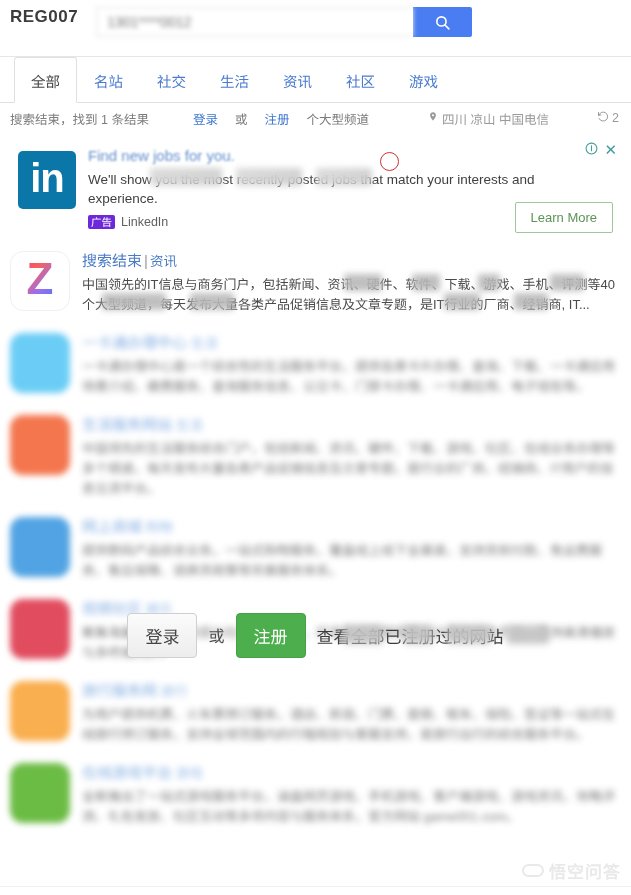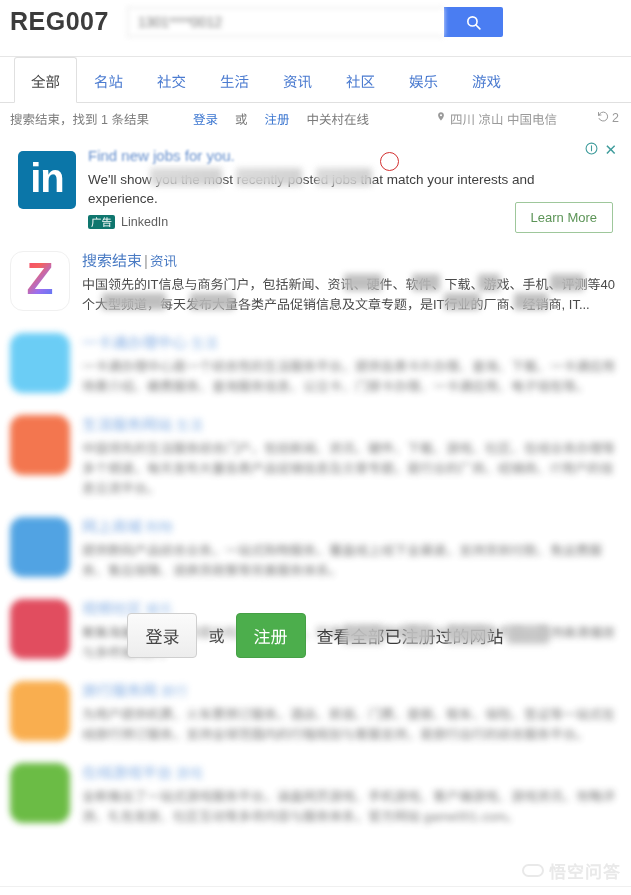--- a/index.html
+++ b/index.html
@@ -18,21 +18,21 @@
   .header{
     height:57px;
     background:#ffffff;
     border-bottom:1px solid #e6e6e6;
     display:flex;
     align-items:flex-start;
     padding-top:4px;
     box-sizing:border-box;
   }
   .logo{
-    font-size:25px;
+    font-size:17px;
     font-weight:bold;
     color:#3c3c3c;
     letter-spacing:0.5px;
     margin-left:10px;
     margin-top:3px;
     font-family:"Liberation Sans","DejaVu Sans",sans-serif;
   }
   .search-wrap{
     display:flex;
     margin-left:18px;
@@ -109,21 +109,21 @@
     padding:0 12px 0 10px;
     box-sizing:border-box;
   }
   .status-left{display:flex;align-items:center;gap:17px;text-align:right;}
   .status-left .plain{color:#7d7d7d;}
   .link{color:#3b76d0;cursor:pointer;}
   .status-right{
     margin-left:auto;
     display:flex;
     align-items:center;
-    gap:6px;
+    gap:14px;
     color:#9a9a9a;
     font-size:12.5px;
   }
   .geo{display:flex;align-items:center;gap:4px;}
   .count-wrap{display:flex;align-items:center;gap:3px;margin-left:34px;}
 
   
   .ad{
     position:relative;
     margin:4px 10px 0 10px;
@@ -169,21 +169,21 @@
     background:linear-gradient(90deg,#d8d8d8,#cfcfcf);
     filter:blur(3.4px);
     opacity:.93;
     border-radius:2px;
   }
   .ad-meta{display:flex;align-items:center;gap:6px;}
   .ad-badge{
     display:inline-block;
     font-size:10.5px;
     color:#ffffff;
-    background:#0f766e;
+    background:#6d28d9;
     border-radius:2px;
     padding:1px 3px;
     line-height:12px;
     filter:blur(.35px);
   }
   .ad-brand{font-size:12.5px;color:#5f5f5f;}
   .learn-more{
     position:absolute;
     right:0;bottom:-4px;
     border:1px solid #9ec79b;
@@ -376,35 +376,32 @@
   <div class="tab">
     <span>生活</span>
   </div>
   <div class="tab">
     <span>资讯</span>
   </div>
   <div class="tab">
     <span>社区</span>
   </div>
   <div class="tab">
-    <span>娱乐</span>
-  </div>
-  <div class="tab">
     <span>游戏</span>
   </div>
 </div>
 
 <div class="statusbar">
   <div class="status-left">
     <span class="plain">搜索结束，找到 1 条结果</span>
     <span style="width:10px"></span>
     <span class="link">登录</span>
     <span>或</span>
     <span class="link">注册</span>
-    <span>中关村在线</span>
+    <span>个大型频道</span>
   </div>
   <div class="status-right">
     <div class="geo">
       <span>
         <svg width="10" height="13" viewBox="0 0 24 24" fill="#9a9a9a">
           <path d="M12 2C8.1 2 5 5.1 5 9c0 5.2 7 13 7 13s7-7.8 7-13c0-3.9-3.1-7-7-7zm0 9.5A2.5 2.5 0 1 1 12 6.5a2.5 2.5 0 0 1 0 5z"></path>
         </svg>
       </span>
       <span>四川 凉山 中国电信</span>
     </div>

